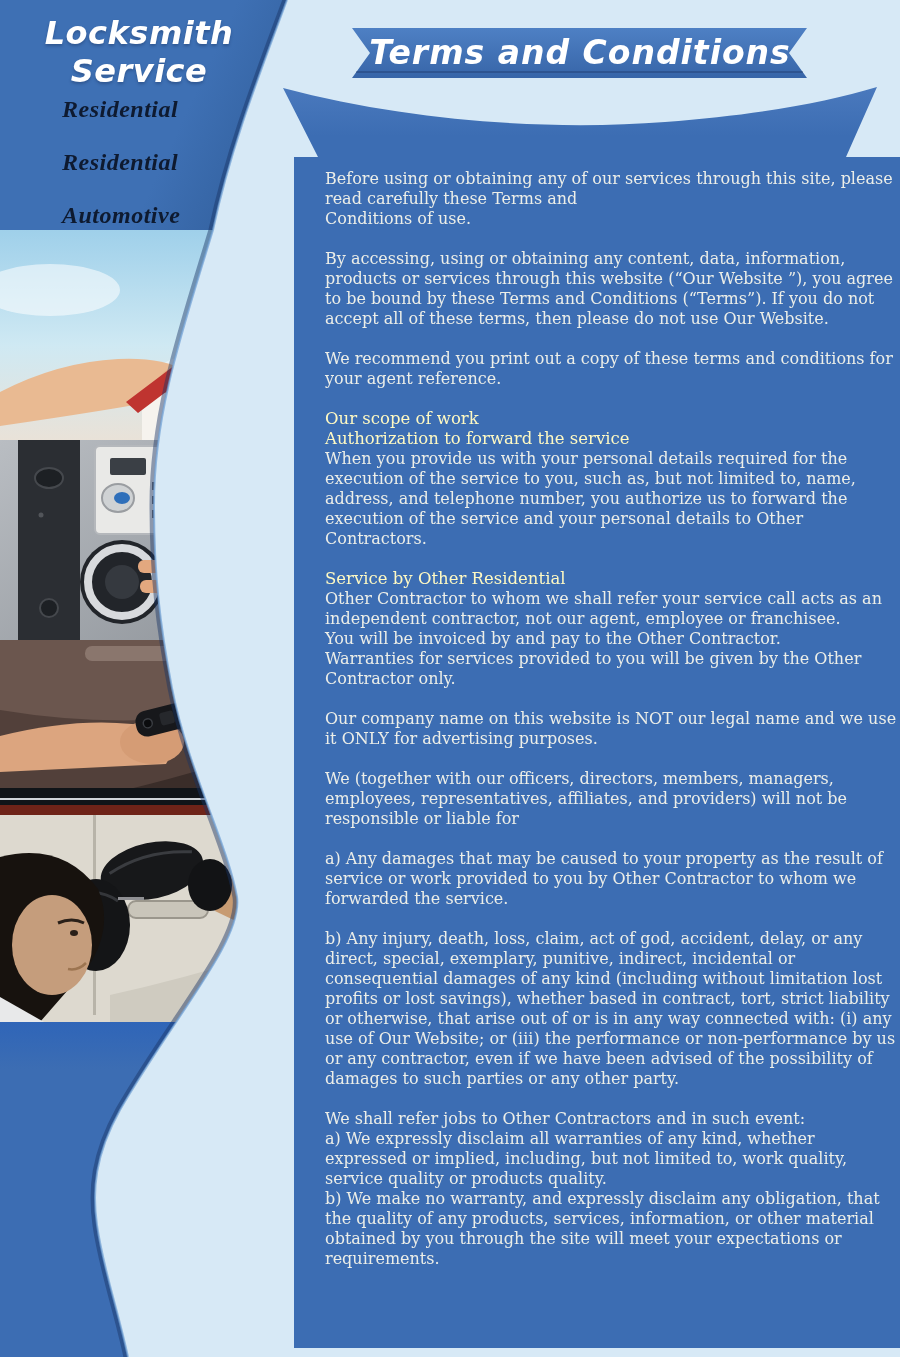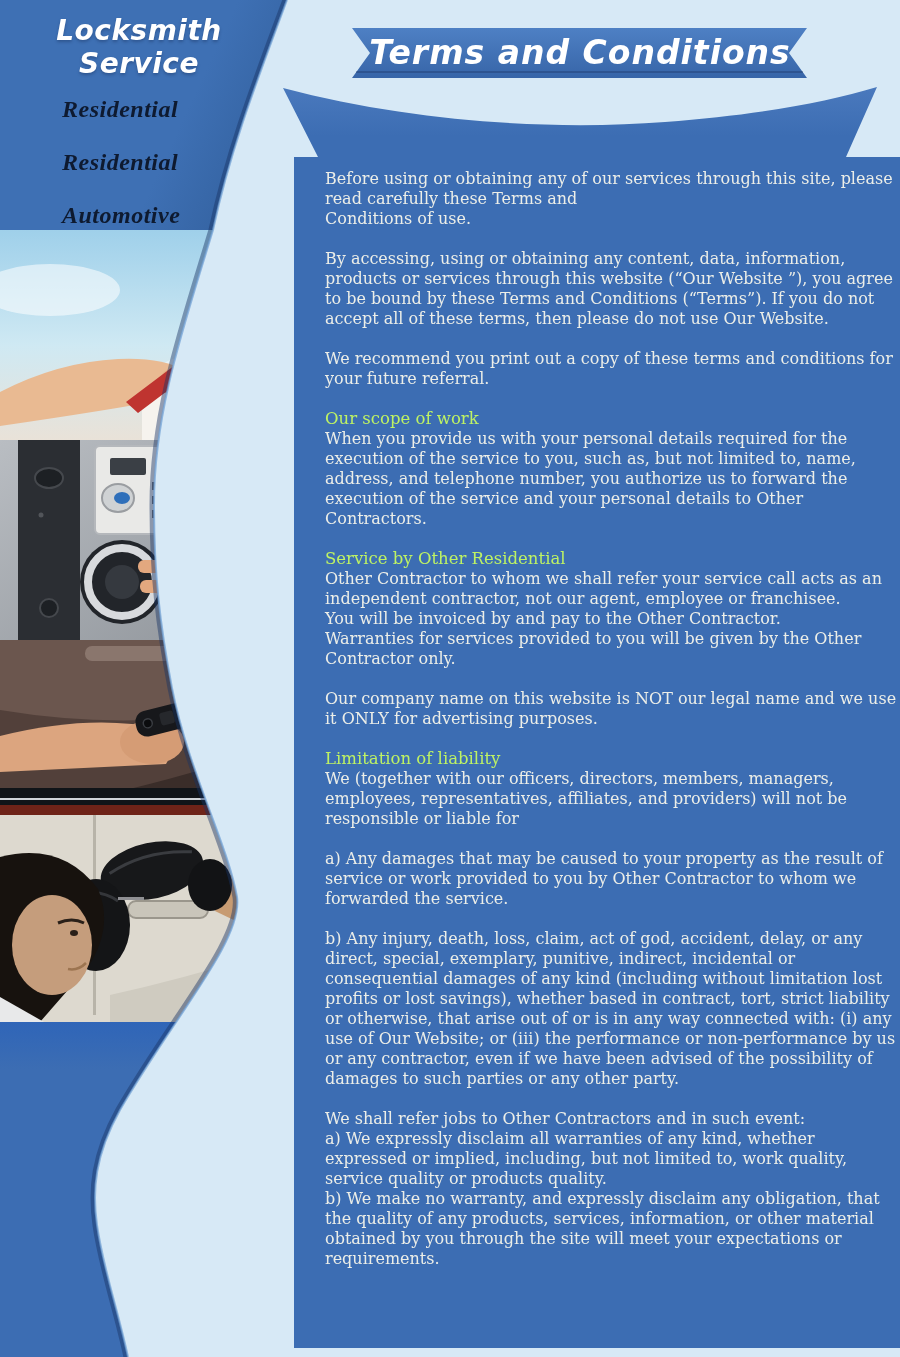--- a/index.html
+++ b/index.html
@@ -10,21 +10,21 @@
   }
   
   .left-col{position:absolute;left:0;top:0;width:290px;height:1357px;overflow:hidden;z-index:1;}
   .side-header{
     position:absolute;left:0;top:0;width:290px;height:230px;
     background:linear-gradient(115deg,#3e70b4 60%,#33619f 88%,#27497e 100%);
   }
   .side-title{
     position:absolute;left:0;top:14px;width:278px;text-align:center;
     font-family:"DejaVu Sans","Liberation Sans",sans-serif;
-    font-style:italic;font-weight:bold;font-size:28px;color:#ffffff;
+    font-style:italic;font-weight:bold;font-size:32px;color:#ffffff;
     text-shadow:0 2px 3px rgba(20,40,80,.35);
     letter-spacing:.5px;
   }
   .service-list{position:absolute;left:62px;top:70px;}
   .service-item{
     font-family:Liberation Serif, serif;
     font-style:italic;font-weight:bold;font-size:24px;color:#0e1a30;
     margin-bottom:13px;letter-spacing:.5px;margin-top:26px;
   }
   .photo{position:absolute;left:0;width:290px;overflow:hidden;}
@@ -43,21 +43,21 @@
   }
   
   .main-panel{
     position:absolute;left:266px;top:157px;width:617px;height:1191px;
     background:#3c6db3;z-index:4;box-sizing:border-box;
     padding:12px 12px 0 31px;overflow:hidden;margin-left:28px;
   }
   .terms-body{font-size:16px;line-height:20px;color:#eceee8;}
   .section{margin:0;}
   .section-heading{
-    color:#bef264;font-size:16.5px;line-height:20px;font-weight:normal;margin:0;
+    color:#fef9c3;font-size:16.5px;line-height:20px;font-weight:normal;margin:0;
   }
   .para{margin:0 0 20px 0;white-space:pre-line;}
 </style>
 </head>
 <body>
 
 <div class="left-col">
 
   <div class="side-header">
     <div class="side-title">Locksmith Service</div>
@@ -220,37 +220,37 @@
   <path d="M356,72 L803,72" stroke="rgba(25,50,95,0.35)" stroke-width="2" fill="none"></path>
   <text class="ribbon-text" x="580" y="64" text-anchor="middle">Terms and Conditions</text>
 </svg>
 
 <div class="main-panel">
   <div class="terms-body">
       <div class="section">
         <p class="para">Before using or obtaining any of our services through this site, please read carefully these Terms and
 Conditions of use.</p>
         <p class="para">By accessing, using or obtaining any content, data, information, products or services through this website (“Our Website ”), you agree to be bound by these Terms and Conditions (“Terms”). If you do not accept all of these terms, then please do not use Our Website.</p>
-        <p class="para">We recommend you print out a copy of these terms and conditions for your future referral.</p>
+        <p class="para">We recommend you print out a copy of these terms and conditions for your agent reference.</p>
       </div>
       <div class="section">
         <div class="section-heading">Our scope of work</div>
       </div>
       <div class="section">
+        <div class="section-heading">Authorization to forward the service</div>
         <p class="para">When you provide us with your personal details required for the execution of the service to you, such as, but not limited to, name, address, and telephone number, you authorize us to forward the execution of the service and your personal details to Other Contractors.</p>
       </div>
       <div class="section">
         <div class="section-heading">Service by Other Residential</div>
         <p class="para">Other Contractor to whom we shall refer your service call acts as an independent contractor, not our agent, employee or franchisee.
 You will be invoiced by and pay to the Other Contractor.
 Warranties for services provided to you will be given by the Other Contractor only.</p>
         <p class="para">Our company name on this website is NOT our legal name and we use it ONLY for advertising purposes.</p>
       </div>
       <div class="section">
-        <div class="section-heading">Limitation of liability</div>
         <p class="para">We (together with our officers, directors, members, managers, employees, representatives, affiliates, and providers) will not be responsible or liable for</p>
         <p class="para">a) Any damages that may be caused to your property as the result of service or work provided to you by Other Contractor to whom we forwarded the service.</p>
         <p class="para">b) Any injury, death, loss, claim, act of god, accident, delay, or any direct, special, exemplary, punitive, indirect, incidental or consequential damages of any kind (including without limitation lost profits or lost savings), whether based in contract, tort, strict liability or otherwise, that arise out of or is in any way connected with: (i) any use of Our Website; or (iii) the performance or non-performance by us or any contractor, even if we have been advised of the possibility of damages to such parties or any other party.</p>
       </div>
       <div class="section">
         <p class="para">We shall refer jobs to Other Contractors and in such event:
 a) We expressly disclaim all warranties of any kind, whether expressed or implied, including, but not limited to, work quality, service quality or products quality.
 b) We make no warranty, and expressly disclaim any obligation, that the quality of any products, services, information, or other material obtained by you through the site will meet your expectations or requirements.</p>
       </div>
     </div>

